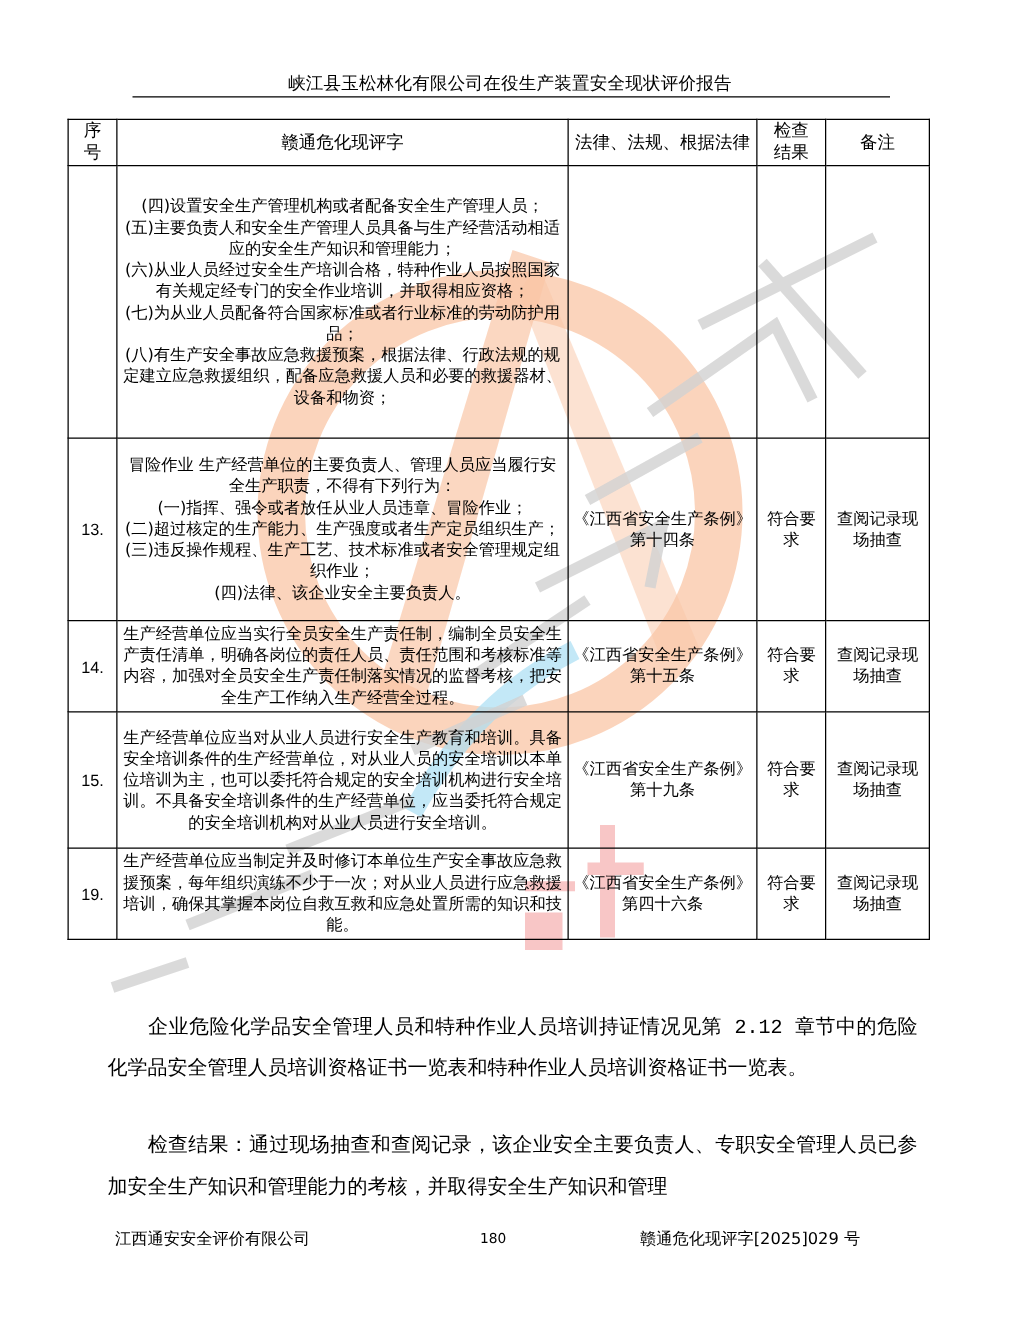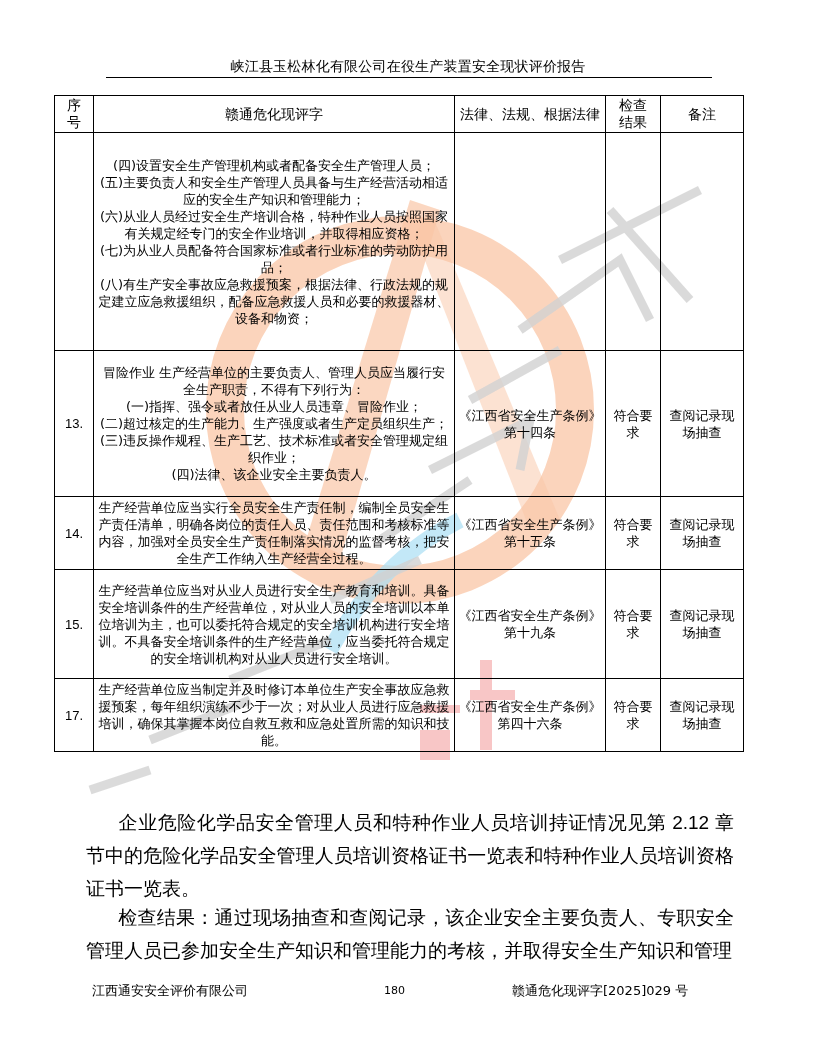--- a/index.html
+++ b/index.html
@@ -18,21 +18,21 @@
   th.c-no { width:32px; }
   th.c-cond { width:354px; }
   th.c-law { width:144px; }
   th.c-res { width:48px; }
   th.c-note { width:76px; }
   td.cond { text-align:center; padding:1px 4px;margin-top:14px; }
   td.cond.left { text-align:center; }
   .cond-line { display:block; }
   td.no { font-family:Liberation Sans, sans-serif; font-size:12px; }
   .para { position:absolute; left:86px; width:648px; z-index:1;
-         font-family:Liberation Sans, sans-serif; font-size:19px; line-height:33px; text-align:justify; }
+         font-family:Liberation Mono, monospace; font-size:16px; line-height:33px; text-align:justify; }
   .para .indent { display:inline-block; width:32px; }
   .footer { position:absolute; top:982px; font-size:13px; z-index:1; }
   .footer.left { left:92px; }
   .footer.center { left:384px; font-size:11px; top:984px; }
   .footer.right { left:512px; }
 </style>
 </head>
 <body>
 
 <svg class="watermark" viewBox="0 0 816 1056" xmlns="http://www.w3.org/2000/svg">
@@ -115,21 +115,21 @@
       <td>查阅记录现场抽查</td>
     </tr>
     <tr style="height:109px;">
       <td class="no">15.</td>
       <td class="cond left">生产经营单位应当对从业人员进行安全生产教育和培训。具备安全培训条件的生产经营单位，对从业人员的安全培训以本单位培训为主，也可以委托符合规定的安全培训机构进行安全培训。不具备安全培训条件的生产经营单位，应当委托符合规定的安全培训机构对从业人员进行安全培训。</td>
       <td>《江西省安全生产条例》第十九条</td>
       <td>符合要求</td>
       <td>查阅记录现场抽查</td>
     </tr>
     <tr style="height:73px;">
-      <td class="no">17.</td>
+      <td class="no">19.</td>
       <td class="cond left">生产经营单位应当制定并及时修订本单位生产安全事故应急救援预案，每年组织演练不少于一次；对从业人员进行应急救援培训，确保其掌握本岗位自救互救和应急处置所需的知识和技能。</td>
       <td>《江西省安全生产条例》第四十六条</td>
       <td>符合要求</td>
       <td>查阅记录现场抽查</td>
     </tr>
   </tbody>
 </table>
 
 <div class="para" style="top:806px;"><span class="indent"></span><span>企业危险化学品安全管理人员和特种作业人员培训持证情况见第 2.12 章节中的危险化学品安全管理人员培训资格证书一览表和特种作业人员培训资格证书一览表。</span></div>
 <div class="para" style="top:901px;"><span class="indent"></span><span>检查结果：通过现场抽查和查阅记录，该企业安全主要负责人、专职安全管理人员已参加安全生产知识和管理能力的考核，并取得安全生产知识和管理</span></div>

